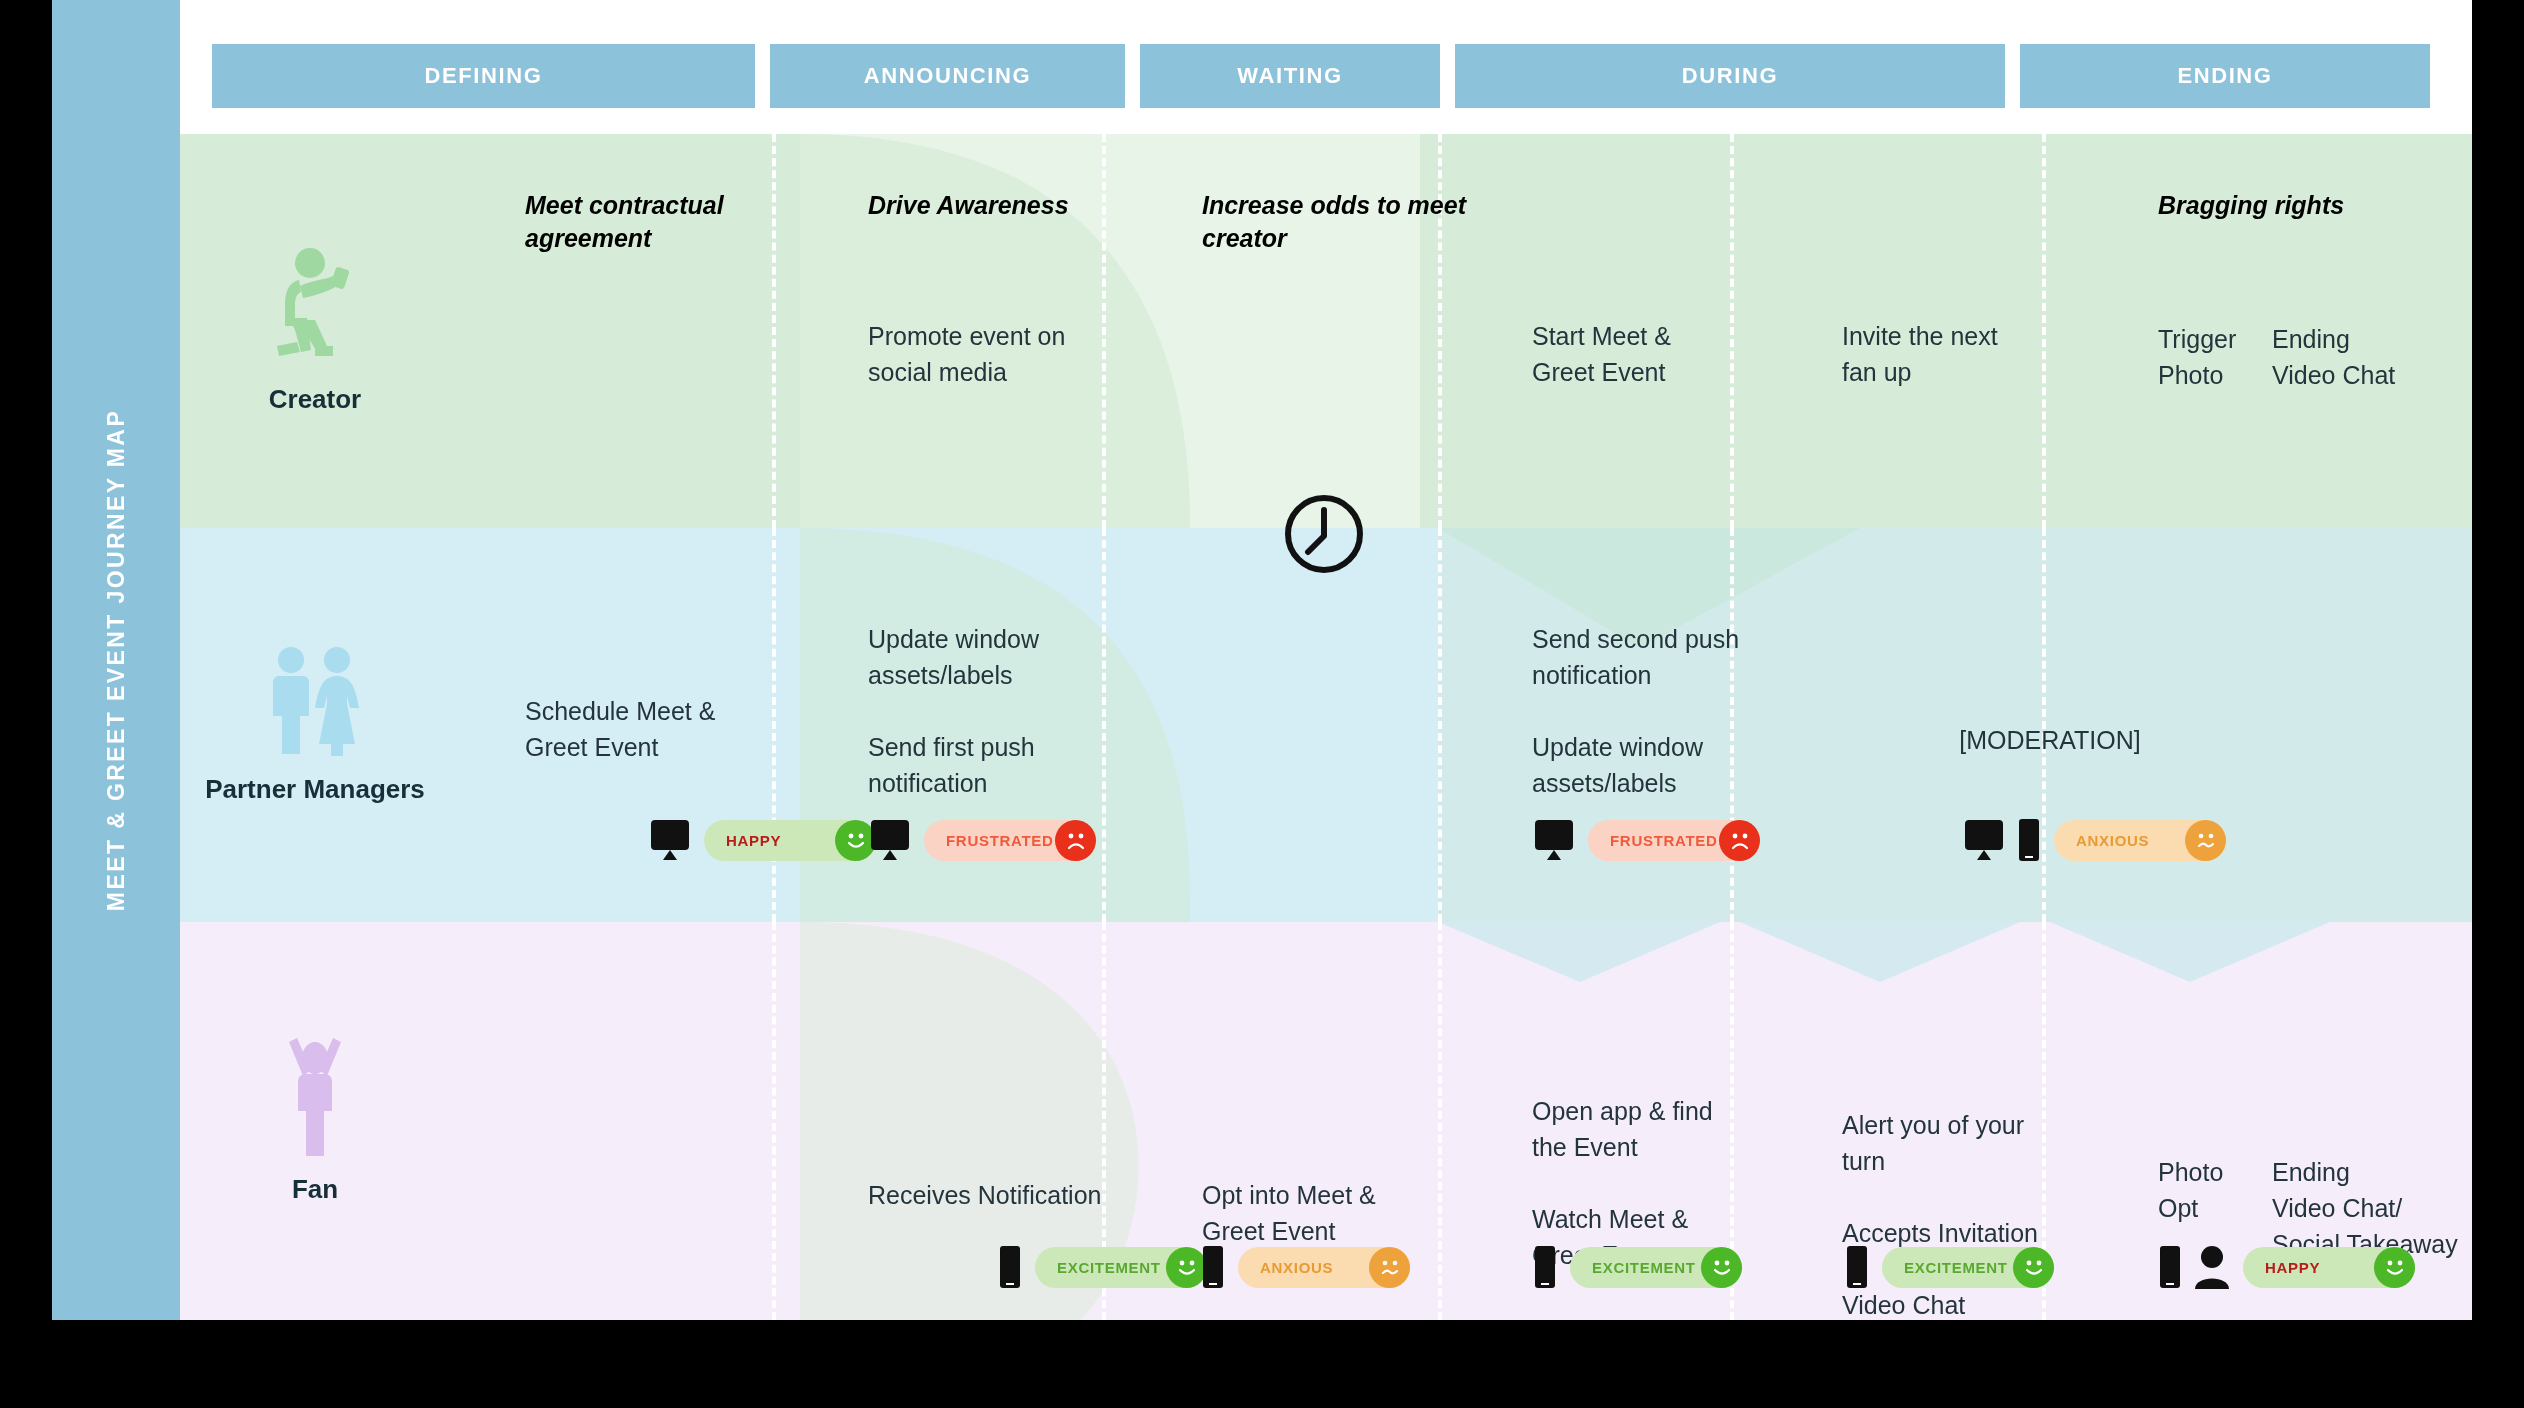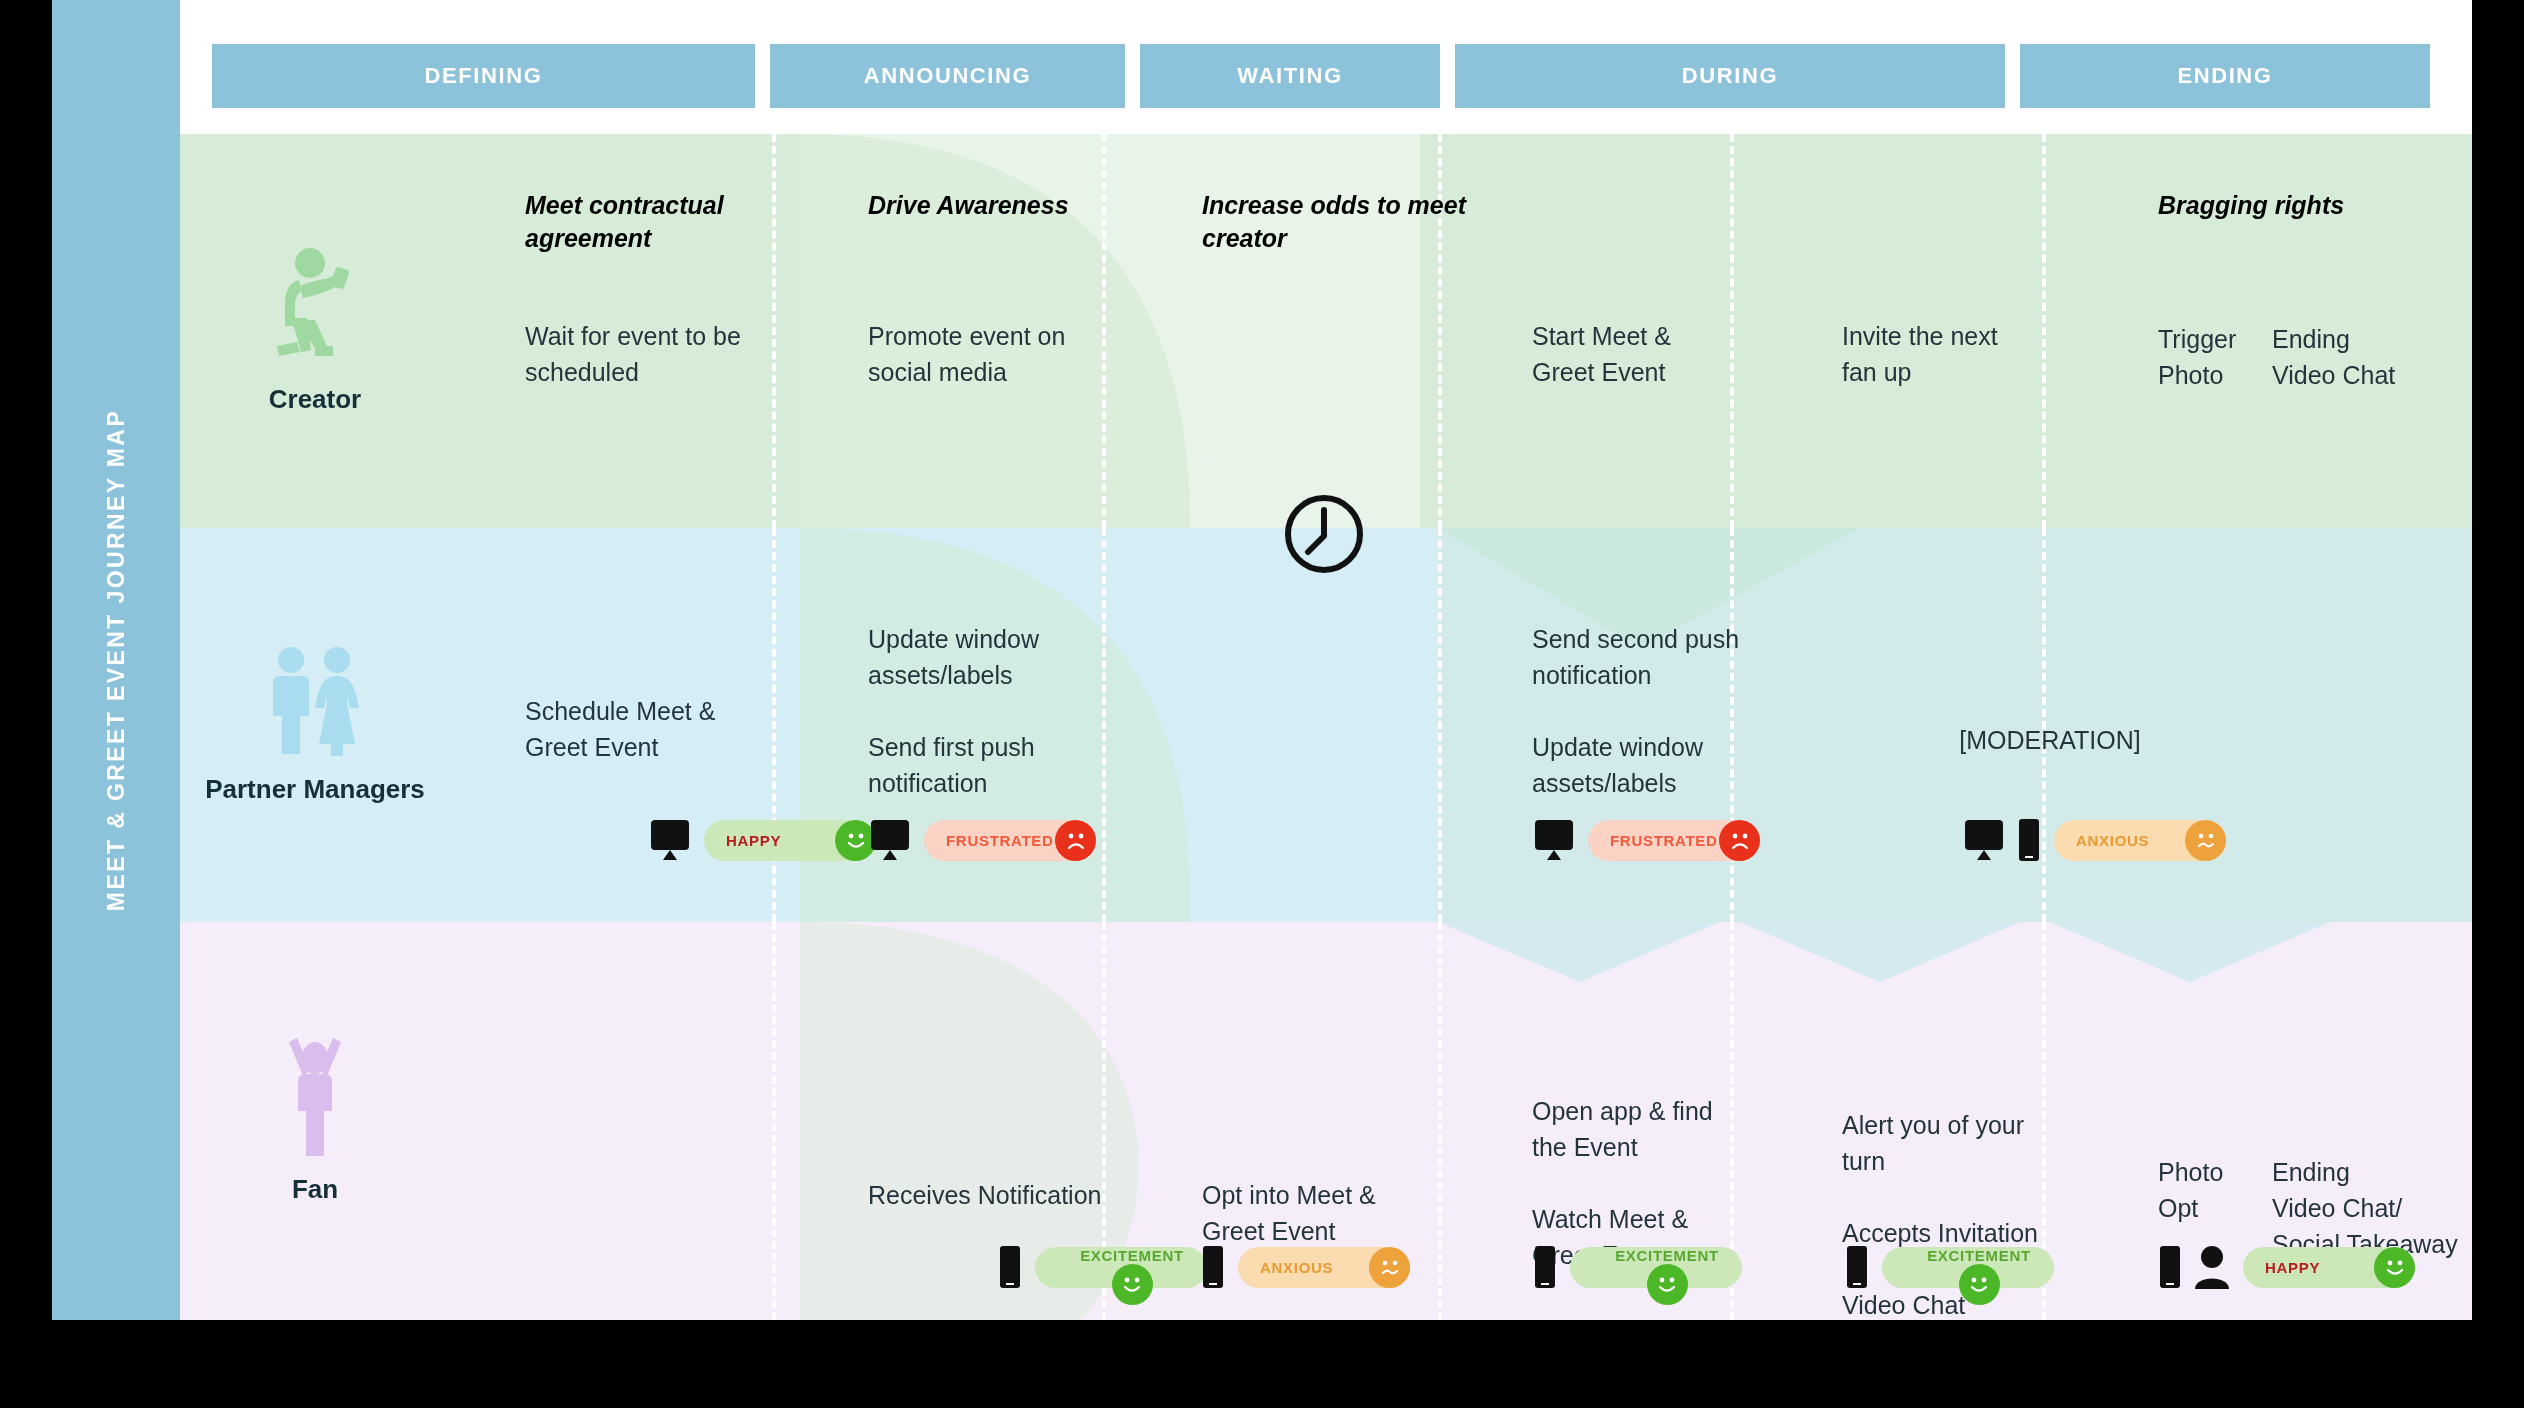--- a/index.html
+++ b/index.html
@@ -82,21 +82,21 @@
     display:flex;align-items:center;height:41px;border-radius:21px;
     padding-left:22px;padding-right:0;min-width:150px;position:relative;
   }
   .pill .plabel{
     font-size:15px;font-weight:bold;letter-spacing:.7px;flex:1;
   }
   .face{
     width:41px;height:41px;border-radius:50%;flex:0 0 41px;
     display:flex;align-items:center;justify-content:center;
   }
-  .pill.excitement{background:#cde8b8;flex-direction:column;}
+  .pill.excitement{background:#cde8b8;}
   .pill.excitement .plabel{color:#5aa832;}
   .pill.excitement .face{background:#4cb827;}
   .pill.happy{background:#cde8b8;}
   .pill.happy .plabel{color:#b91c1c;}
   .pill.happy .face{background:#4cb827;}
   .pill.anxious{background:#fbdcb0;}
   .pill.anxious .plabel{color:#e89a33;}
   .pill.anxious .face{background:#eda23c;}
   .pill.frustrated{background:#fbd3c4;}
   .pill.frustrated .plabel{color:#ef5a3c;}
@@ -172,22 +172,20 @@
       <div class="vdash" style="left:1550px;"></div>
       <div class="vdash" style="left:1862px;"></div>
 
       <div class="cell goal" style="left:345px;top:55px;width:300px;">Meet contractual
 agreement</div>
       <div class="cell goal" style="left:688px;top:55px;width:300px;">Drive Awareness</div>
       <div class="cell goal" style="left:1022px;top:55px;width:300px;">Increase odds to meet
 creator</div>
       <div class="cell goal" style="left:1978px;top:55px;width:320px;">Bragging rights</div>
 
-      <div class="cell step" style="left:345px;top:184px;width:300px;">Wait for event to be
-scheduled</div>
       <div class="cell step" style="left:688px;top:184px;width:300px;">Promote event on
 social media</div>
       <div class="cell step" style="left:1352px;top:184px;width:260px;">Start Meet &amp;
 Greet Event</div>
       <div class="cell step" style="left:1662px;top:184px;width:260px;">Invite the next
 fan up</div>
       <div class="cell step" style="left:1978px;top:187px;width:120px;">Trigger
 Photo</div>
       <div class="cell step" style="left:2092px;top:187px;width:220px;">Ending
 Video Chat</div>

